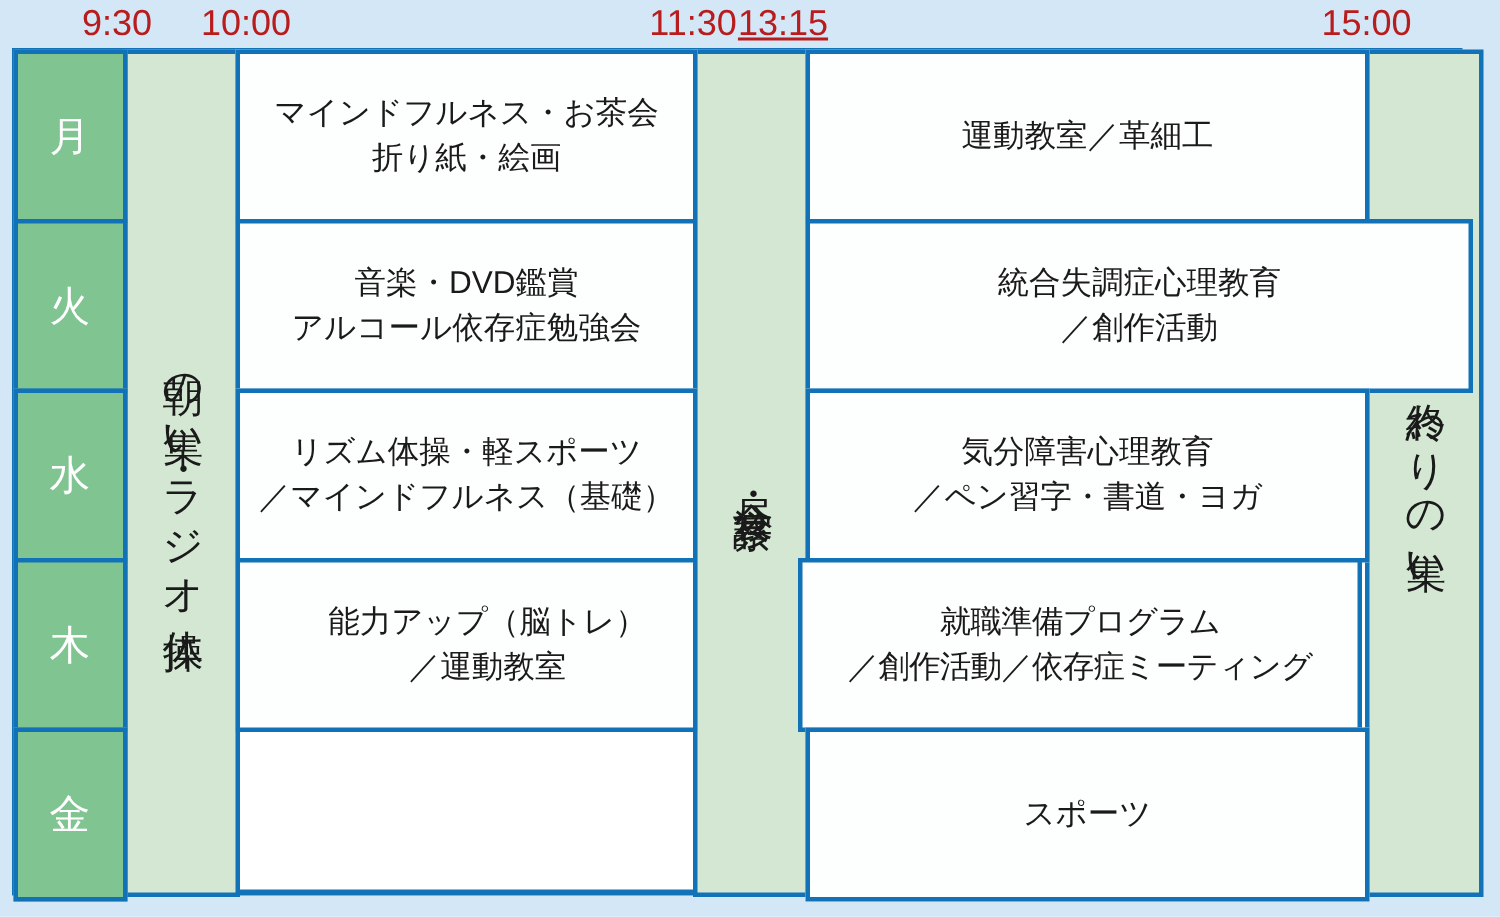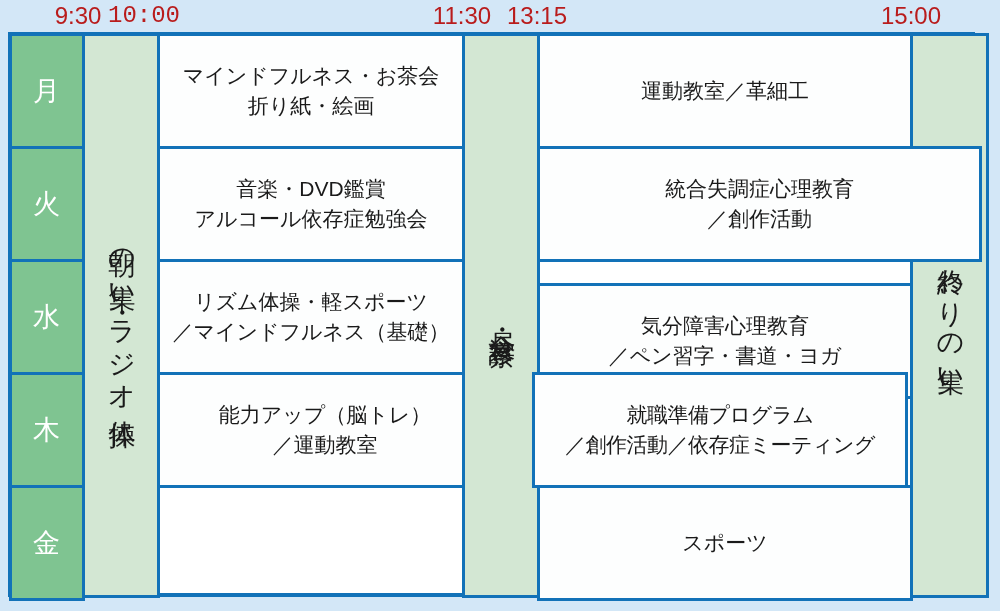--- a/index.html
+++ b/index.html
@@ -106,23 +106,23 @@
   
   .cell.tight .txt { letter-spacing: -0.5px; }
 </style>
 </head>
 <body>
 
 <div class="page">
 
   <div class="time-ruler">
     <span class="time-label" style="left:78px;">9:30</span>
-    <span class="time-label" style="left:144px;font-family:Liberation Mono, monospace;">10:00</span>
+    <span class="time-label" style="left:164px;">10:00</span>
     <span class="time-label" style="left:462px;">11:30</span>
-    <span class="time-label" style="left:537px;">13:15</span>
+    <span class="time-label" style="left:522px;text-decoration:underline;">13:15</span>
     <span class="time-label" style="left:911px;">15:00</span>
   </div>
 
   <div class="schedule">
     <div class="grid">
 
       <div class="cell vert" style="left:70px; top:-3px; width:78px; height:565px;">
         <span class="txt">朝の集い・ラジオ体操</span>
       </div>
 
@@ -157,21 +157,21 @@
 ／創作活動</span>
       </div>
 
       <div class="cell day" style="left:-3px; top:223px; width:76px; height:116px;">
         <span class="txt">水</span>
       </div>
       <div class="cell" style="left:145px; top:223px; width:308px; height:116px;">
         <span class="txt">リズム体操・軽スポーツ
 ／マインドフルネス（基礎）</span>
       </div>
-      <div class="cell" style="left:525px; top:223px; width:376px; height:116px;margin-top:24px;">
+      <div class="cell" style="left:525px; top:223px; width:376px; height:116px;">
         <span class="txt">気分障害心理教育
 ／ペン習字・書道・ヨガ</span>
       </div>
 
       <div class="cell day" style="left:-3px; top:336px; width:76px; height:116px;">
         <span class="txt">木</span>
       </div>
       <div class="cell" style="left:145px; top:336px; width:308px; height:116px;padding-left:28px;">
         <span class="txt">能力アップ（脳トレ）
 ／運動教室</span>

